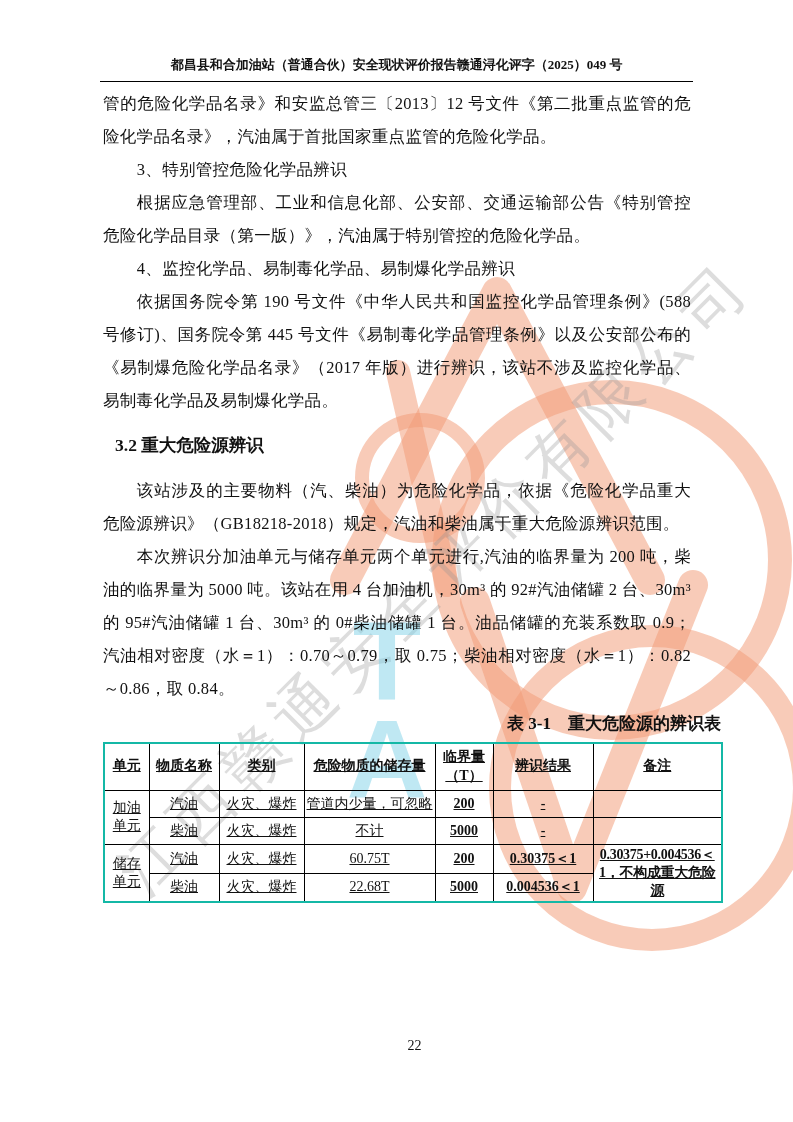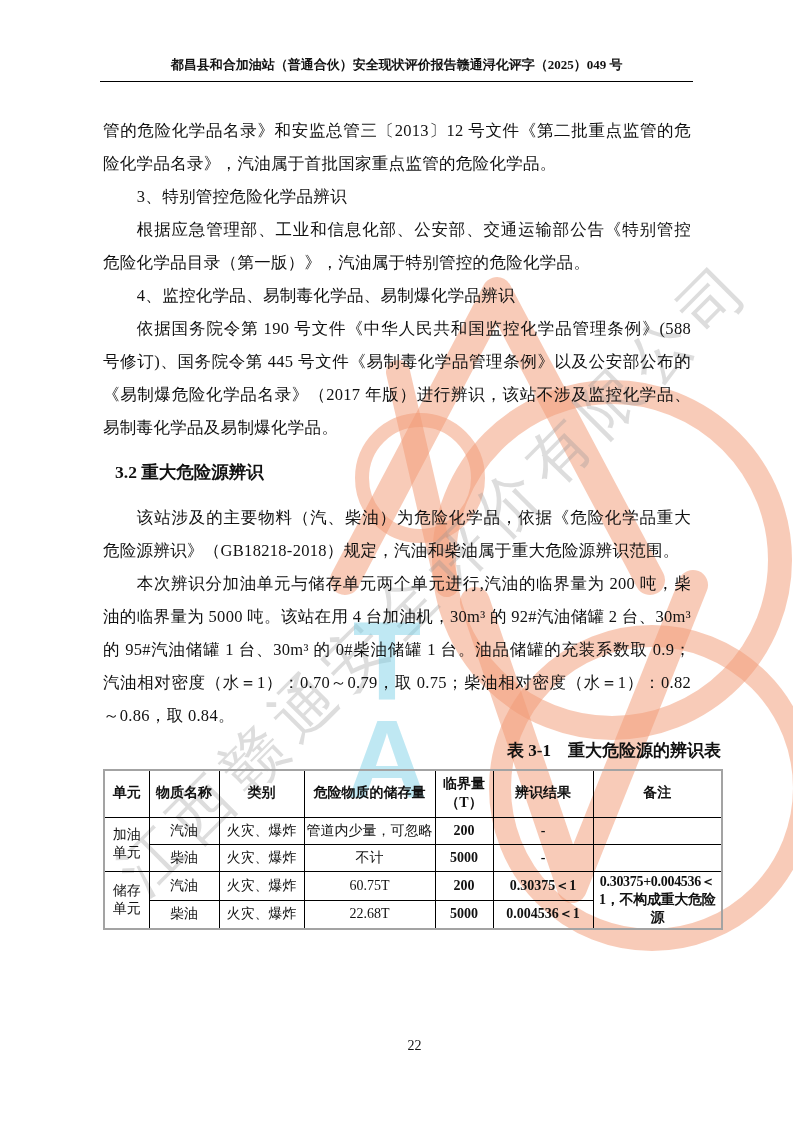--- a/index.html
+++ b/index.html
@@ -28,21 +28,21 @@
   }
   
   .header{
     position:absolute;left:100px;right:100px;top:56px;z-index:2;
     display:flex;justify-content:center;align-items:flex-end;
     font-size:13px;font-weight:bold;
     border-bottom:1.6px solid #000;
     padding-bottom:7px;
   }
   
-  .content{position:absolute;left:103px;top:114px;width:588px;z-index:1;}
+  .content{position:absolute;left:103px;top:87px;width:588px;z-index:1;}
   .content p{
     margin:0;text-align:justify;
     font-size:16.5px;line-height:33px;letter-spacing:0.3px;
   }
   .content p.indent{text-indent:2.05em;}
   .sec-heading{
     margin:12px;font-size:17.5px;line-height:33px;font-weight:bold;
   }
   .table-title{
     margin:1px 0 0 0;width:618px;text-align:right;
@@ -51,21 +51,21 @@
   
   table.idtable{
     width:618px;border-collapse:collapse;table-layout:fixed;
     background:transparent;
   }
   table.idtable th,table.idtable td{
     border:1.5px solid #000;
     text-align:center;vertical-align:middle;
     font-size:14px;padding:1px 2px;overflow:hidden;
   }
-  table.idtable{border:2px solid #a3a3a3;}
+  table.idtable{border:2px solid #14b8a6;text-decoration:underline;}
   table.idtable th{font-weight:bold;padding:4px 2px;line-height:1.35;}
   table.idtable td{height:24px;line-height:1.3;}
   .bold{font-weight:bold;}
   .remark-cell{font-weight:bold;font-size:13px;line-height:1.6;letter-spacing:-0.3px;padding:0 1px;}
   
   .footer{
     position:absolute;left:0;right:0;bottom:68px;z-index:1;
     text-align:center;font-size:14px;padding-left:36px;
   }
 </style>

